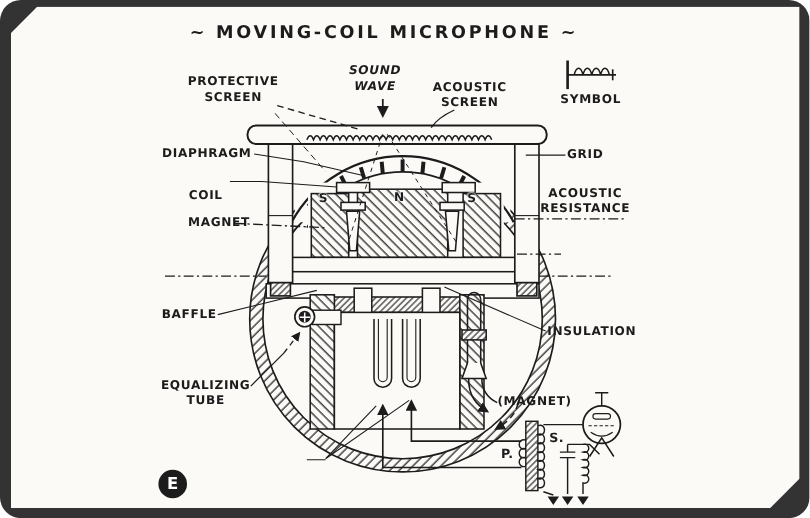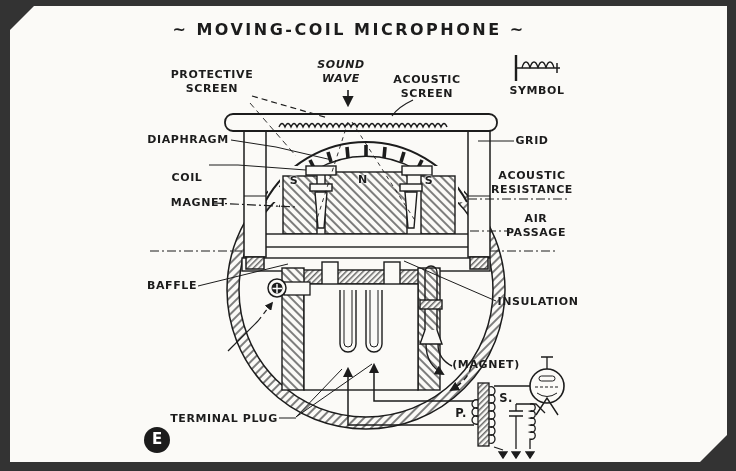--- a/index.html
+++ b/index.html
@@ -1,17 +1,17 @@
 <!DOCTYPE html>
 <html><head>
 <meta charset="utf-8">
 <style>
   html,body{margin:0;padding:0;}
   #stage{position:relative;width:736px;height:471px;background:#333333;overflow:hidden;
-         font-family:"DejaVu Sans","Liberation Sans",sans-serif;}
+         font-family:"DejaVu Sans","Liberation Sans",sans-serif;border-radius:19px;}
   #card{position:absolute;left:10px;top:6px;width:717px;height:456px;background:#fbfaf7;
         clip-path:polygon(24px 0,100% 0,100% calc(100% - 27px),calc(100% - 27px) 100%,0 100%,0 24px);}
   svg{position:absolute;left:0;top:0;}
   .lbl{position:absolute;transform:translate(-50%,-50%);font-size:11px;font-weight:bold;
        color:#1c1c1c;letter-spacing:0.6px;white-space:pre-line;text-align:center;line-height:1.3;}
   .title{font-size:16px;letter-spacing:2.5px;}
   .pole{font-size:11px;text-shadow:0 0 2px #fff,0 0 2px #fff,0 0 3px #fff;}
   .small{font-size:11.5px;letter-spacing:0.3px;}
   .badge-txt{color:#ffffff;font-size:15px;letter-spacing:0;}
 </style>
@@ -189,25 +189,24 @@
 SCREEN</div>
   <div class="lbl" style="left:427px;top:87px;">ACOUSTIC
 SCREEN</div>
   <div class="lbl" style="left:537px;top:91px;">SYMBOL</div>
   <div class="lbl" style="left:188px;top:140px;">DIAPHRAGM</div>
   <div class="lbl" style="left:532px;top:141px;">GRID</div>
   <div class="lbl" style="left:187px;top:178px;">COIL</div>
   <div class="lbl" style="left:532px;top:183px;">ACOUSTIC
 RESISTANCE</div>
   <div class="lbl" style="left:181px;top:203px;margin-left:18px;">MAGNET</div>
-  <div class="lbl" style="left:536px;top:226px;">AIR
-PASSAGE</div>
   <div class="lbl" style="left:172px;top:286px;">BAFFLE</div>
   <div class="lbl" style="left:538px;top:302px;">INSULATION</div>
+  <div class="lbl" style="left:187px;top:358px;">EQUALIZING
+TUBE</div>
   <div class="lbl" style="left:486px;top:365px;">(MAGNET)</div>
-  <div class="lbl" style="left:224px;top:419px;">TERMINAL PLUG</div>
   <div class="lbl small" style="left:461px;top:413px;">P.</div>
   <div class="lbl small" style="left:506px;top:398px;">S.</div>
   <div class="lbl pole" style="left:294px;top:181px;">S</div>
   <div class="lbl pole" style="left:363px;top:180px;">N</div>
   <div class="lbl pole" style="left:429px;top:181px;">S</div>
   <div class="lbl badge-txt" style="left:157px;top:440px;">E</div>
 </div>
 
 </body></html>

